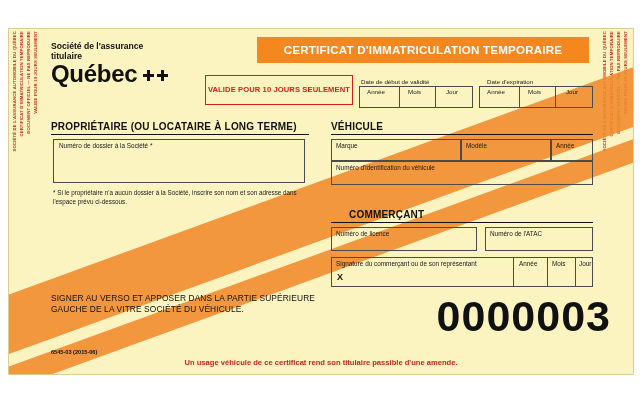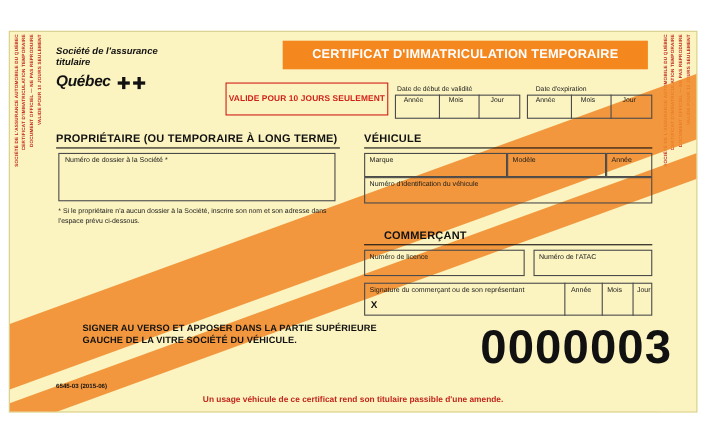--- a/index.html
+++ b/index.html
@@ -58,25 +58,25 @@
   .hdrbar{
     position:absolute;left:248px;top:8px;width:332px;height:26px;
     background:#f4881f;
   }
   .hdrbar .t{
     color:#ffffff;font-weight:bold;font-size:11.6px;
     letter-spacing:.2px;line-height:26px;text-align:center;
   }
 
   
-  .logo{position:absolute;left:42px;top:12px;width:200px;font-style:italic;}
+  .logo{position:absolute;left:42px;top:12px;width:200px;}
   .logo .l1{font-size:8.6px;color:#111;line-height:10px;font-weight:bold;}
   .logo .l2{font-size:8.6px;color:#111;line-height:10px;font-weight:bold;}
   .logo .qc{display:flex;align-items:flex-end;gap:6px;margin-top:2px;}
-  .logo .qcw{font-size:14px;font-weight:bold;color:#111;line-height:21px;letter-spacing:-.3px;}
+  .logo .qcw{font-size:24px;font-weight:bold;color:#111;line-height:21px;letter-spacing:-.3px;}
   .flowers{display:flex;gap:3px;padding-bottom:3px;}
   .fl{width:11px;height:11px;position:relative;}
   .fl:before,.fl:after{content:"";position:absolute;background:#111;}
   .fl:before{left:4px;top:0;width:3px;height:11px;}
   .fl:after{left:0;top:4px;width:11px;height:3px;}
 
   
   .valid{
     position:absolute;left:196px;top:46px;width:148px;height:30px;
     border:1.6px solid #d21f16;
@@ -92,21 +92,21 @@
 
   
   .sect{position:absolute;font-size:10px;font-weight:bold;color:#111;letter-spacing:.2px;}
   .sectline{position:absolute;height:1.4px;background:#111;}
 
   .box{position:absolute;border:1px solid #4b4b4b;box-sizing:border-box;}
   .boxlbl{position:absolute;font-size:6.4px;color:#1a1a1a;}
 
   .note{position:absolute;font-size:6.3px;color:#1a1a1a;line-height:8.6px;}
 
-  .signmsg{position:absolute;font-size:8.4px;font-weight:bold;color:#111;line-height:11px;letter-spacing:.1px;margin-left:24px;}
+  .signmsg{position:absolute;font-size:8.4px;font-weight:normal;color:#111;line-height:11px;letter-spacing:.1px;}
 
   .serial{
     position:absolute;right:22px;top:263px;
     font-size:43px;font-weight:bold;color:#111;letter-spacing:1px;
     font-family:"Liberation Sans",sans-serif;
   }
 
   .formno{position:absolute;left:42px;top:320px;font-size:5.6px;font-weight:bold;color:#111;}
 
   .warn{position:absolute;left:0;right:0;top:329px;text-align:center;font-size:7.6px;font-weight:bold;color:#c2281d;}
@@ -164,21 +164,21 @@
     <div class="dbl" style="left:437px;top:59px;">Jour</div>
 
     <div class="dbl" style="left:478px;top:49px;">Date d'expiration</div>
     <div class="datebox" style="left:470px;top:57px;width:114px;height:22px;"></div>
     <div class="vline" style="left:510px;top:57px;height:22px;"></div>
     <div class="vline" style="left:546px;top:57px;height:22px;"></div>
     <div class="dbl" style="left:478px;top:59px;">Année</div>
     <div class="dbl" style="left:519px;top:59px;">Mois</div>
     <div class="dbl" style="left:557px;top:59px;">Jour</div>
 
-    <div class="sect" style="left:42px;top:92px;">PROPRIÉTAIRE (OU TEMPORAIRE À LONG TERME)</div>
+    <div class="sect" style="left:42px;top:92px;">PROPRIÉTAIRE (OU LOCATAIRE À LONG TERME)</div>
     <div class="sectline" style="left:42px;top:105px;width:258px;"></div>
     <div class="box" style="left:44px;top:110px;width:252px;height:44px;"></div>
     <div class="boxlbl" style="left:50px;top:113px;">Numéro de dossier à la Société *</div>
     <div class="note" style="left:44px;top:160px;width:250px;">* Si le propriétaire n'a aucun dossier à la Société, inscrire son nom et son adresse dans l'espace prévu ci-dessous.</div>
 
     <div class="sect" style="left:322px;top:92px;">VÉHICULE</div>
     <div class="sectline" style="left:322px;top:105px;width:262px;"></div>
 
     <div class="box" style="left:322px;top:110px;width:130px;height:22px;"></div>
     <div class="boxlbl" style="left:327px;top:113px;">Marque</div>

